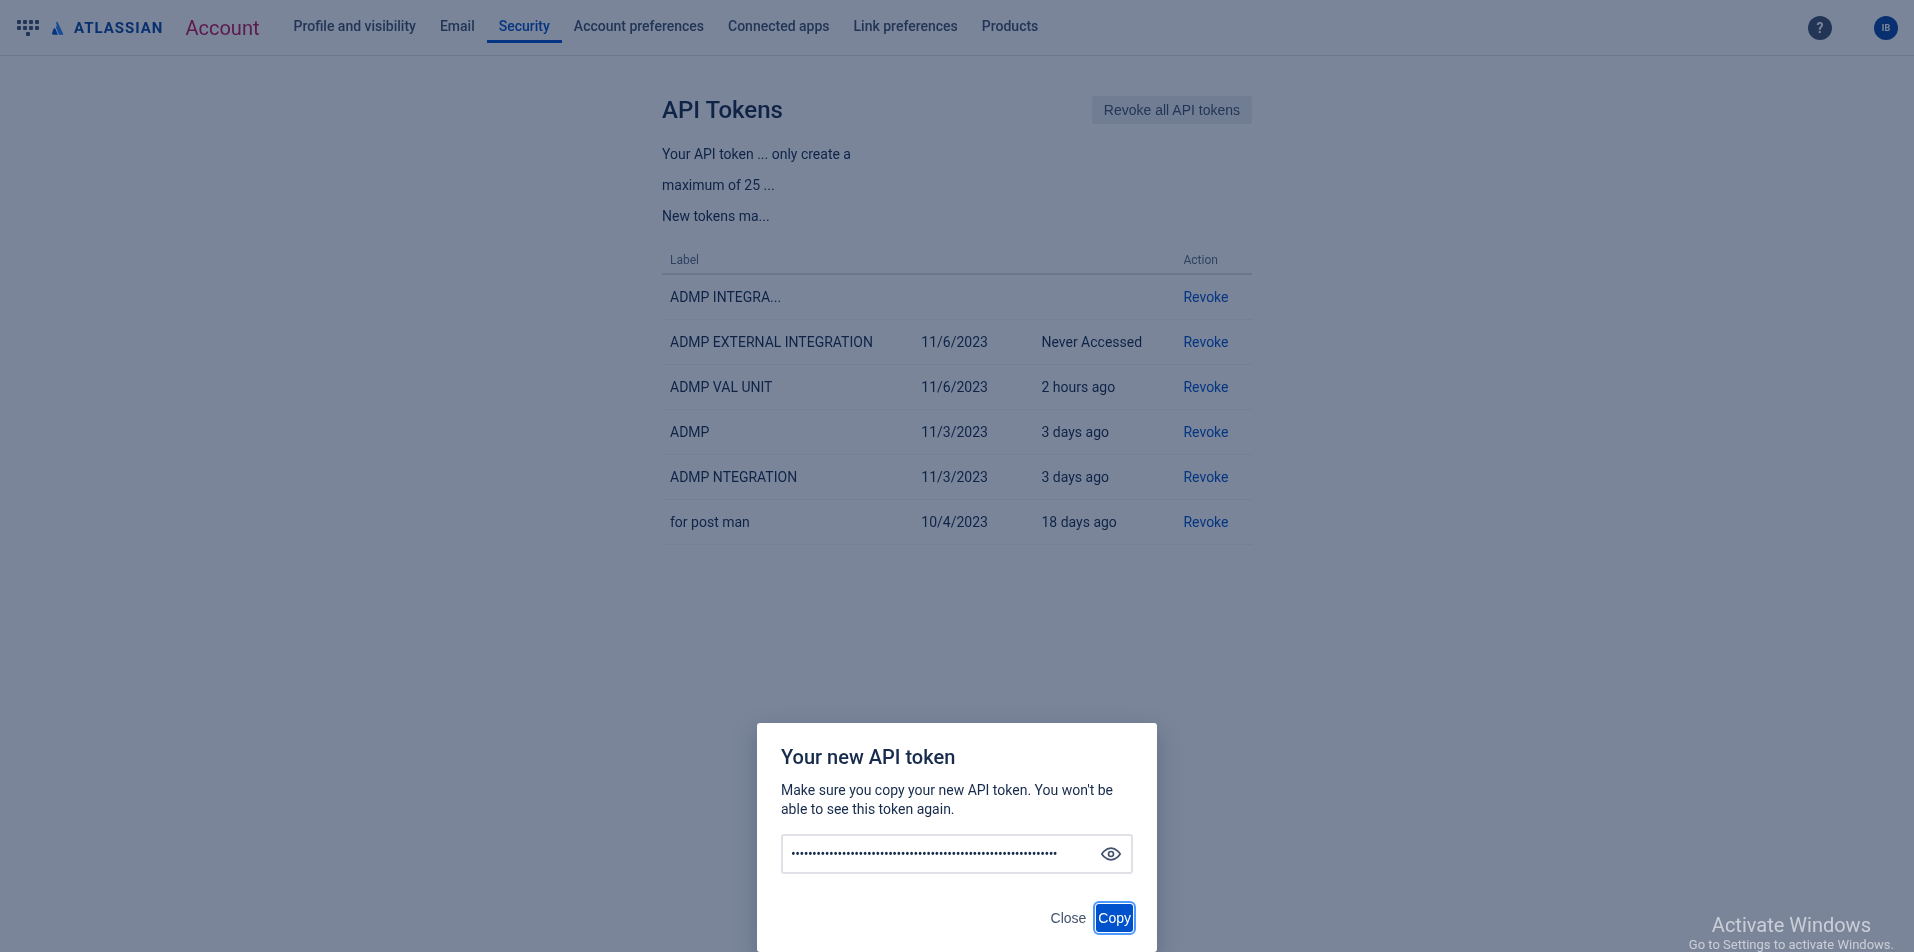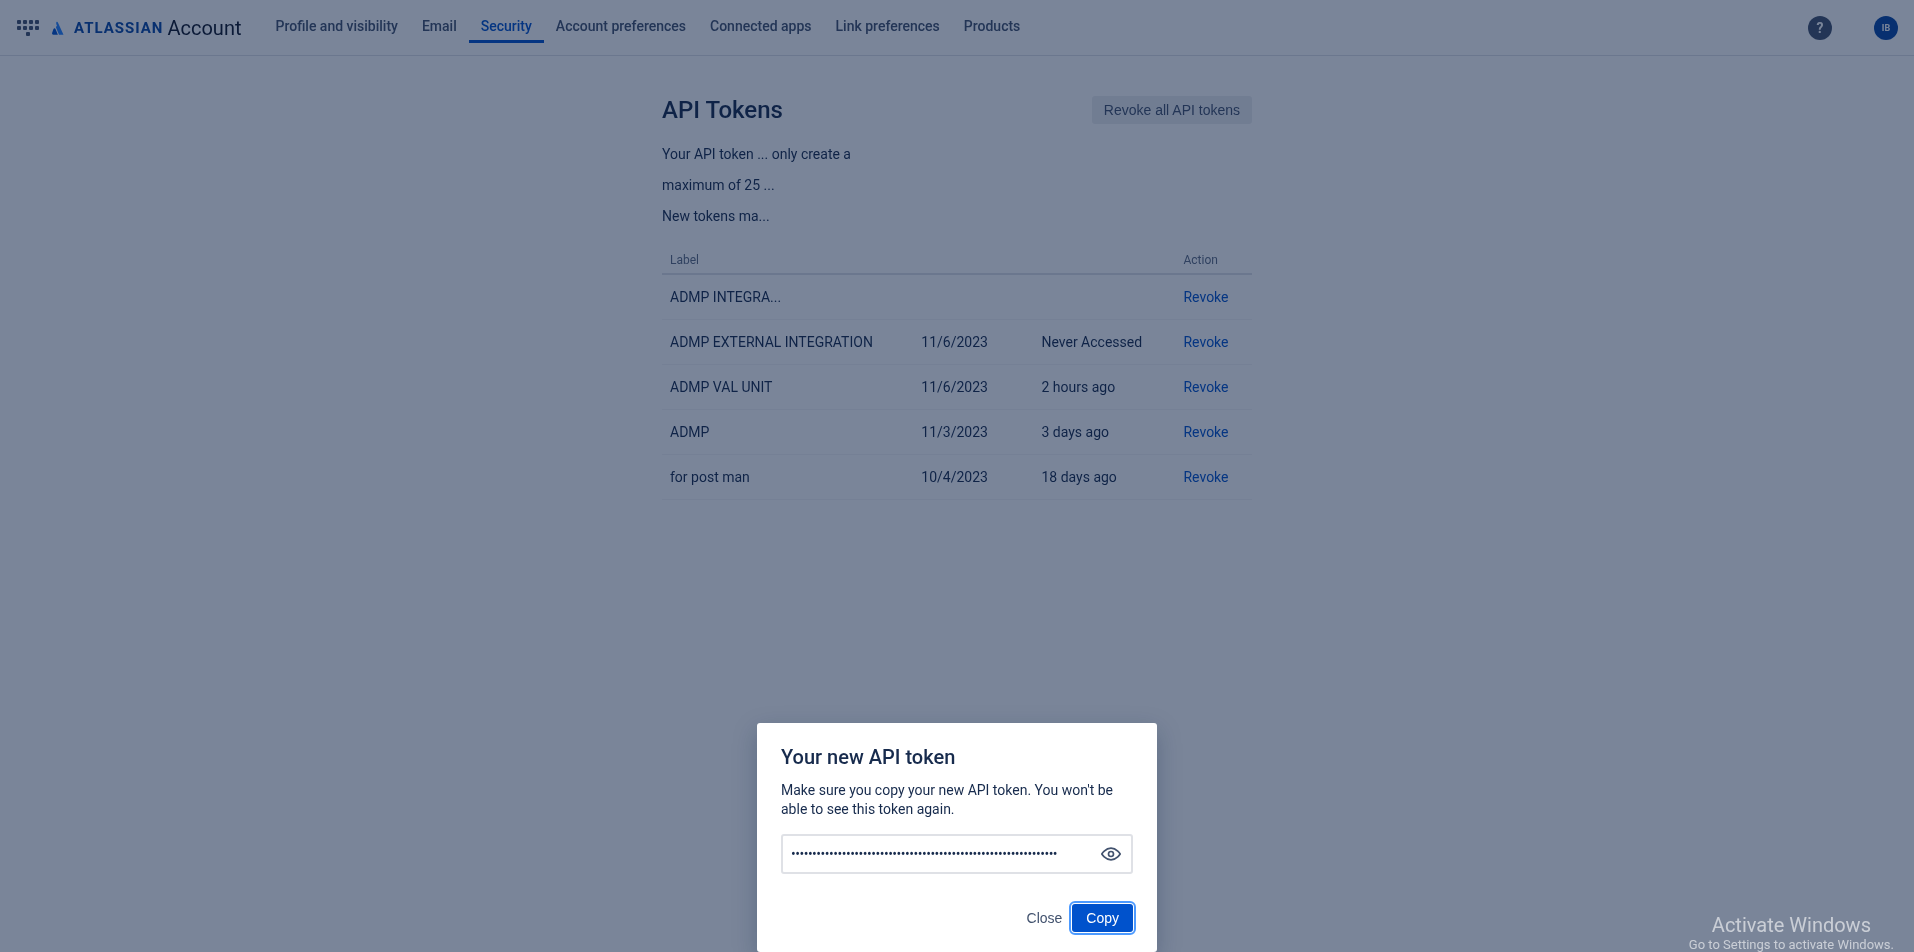--- a/index.html
+++ b/index.html
@@ -7,21 +7,21 @@
 .page { position: relative; width: 100%; min-height: 100vh; }
 
 
 .topnav { display: flex; align-items: center; height: 56px; border-bottom: 1px solid #dfe1e6; padding: 12px 16px; }
 .app-switcher { width: 24px; height: 24px; display: flex; flex-wrap: wrap; align-content: center; justify-content: center; gap: 2px; padding: 1px; cursor: pointer; }
 .app-switcher span { width: 4px; height: 4px; background: #42526e; border-radius: 1px; }
 .brand { display: flex; align-items: center; margin-left: 10px; color: #0052cc; font-weight: 600; }
 .brand-logo { width: 18px; height: 18px; margin-right: 6px; }
 .brand-name { font-size: 15px; letter-spacing: 1px; color: #253858; }
 .brand-name .bold { font-weight: 700; color: #0747a6; }
-.brand-sub { font-size: 20px; font-weight: 400; color: #0f172a; margin-left: 4px; }
+.brand-sub { font-size: 20px; font-weight: 400; color: #be185d; margin-left: 22px; }
 .nav-links { display: flex; margin-left: 22px; height: 100%; }
 .nav-link { display: flex; align-items: center; padding: 0 12px; color: #42526e; cursor: pointer; height: 100%; border-bottom: 3px solid transparent; font-weight: 500; }
 .nav-link.active { color: #0052cc; border-bottom-color: #0052cc; }
 .topnav-right { margin-left: auto; display: flex; align-items: center; gap: 10px; }
 .help-icon { width: 24px; height: 24px; border-radius: 50%; background: #42526e; color: #fff; display: flex; align-items: center; justify-content: center; font-size: 14px; font-weight: 700; }
 .avatar { width: 24px; height: 24px; border-radius: 50%; background: #0747a6; color: #fff; display: flex; align-items: center; justify-content: center; font-size: 9px; font-weight: 700; margin-left: 32px; }
 
 
 .content { max-width: 590px; margin: 0 auto; padding-top: 40px; }
 .page-header { display: flex; align-items: center; justify-content: space-between; margin-bottom: 20px; }
@@ -42,21 +42,21 @@
 
 .overlay { position: fixed; inset: 0; background: rgba(9,30,66,0.54); display: flex; align-items: flex-end; justify-content: center; padding-top: 60px; }
 .modal { width: 400px; background: #fff; border-radius: 3px; padding: 22px 24px 20px; box-shadow: 0 8px 24px rgba(9,30,66,0.25); }
 .modal-title { font-size: 20px; font-weight: 500; color: #172b4d; margin-bottom: 12px; }
 .modal-desc { font-size: 14px; color: #172b4d; line-height: 1.4; margin-bottom: 14px; }
 .token-field { display: flex; align-items: center; border: 2px solid #dfe1e6; border-radius: 3px; padding: 6px 8px; }
 .token-input { flex: 1; border: none; outline: none; font-size: 14px; letter-spacing: -0.5px; font-family: inherit; color: #172b4d; background: transparent; }
 .eye-btn { background: none; border: none; cursor: pointer; padding: 2px; display: flex; }
 .modal-actions { display: flex; justify-content: flex-end; gap: 0; margin-top: 30px; }
 .btn-close { background: none; border: none; color: #42526e; font-size: 14px; padding: 6px 10px; cursor: pointer; font-weight: 500; }
-.btn-copy { background: #0052cc; color: #fff; border: none; border-radius: 3px; padding: 6px 14px; font-size: 14px; font-weight: 500; cursor: pointer; outline: 2px solid #4c9aff; outline-offset: 1px; }
+.btn-copy { background: #0052cc; color: #fff; border: none; border-radius: 3px; padding: 6px 2px; font-size: 14px; font-weight: 500; cursor: pointer; outline: 2px solid #4c9aff; outline-offset: 1px; }
 
 
 .watermark { position: fixed; right: 20px; bottom: 0; text-align: center; color: rgba(255,255,255,0.6); pointer-events: none; }
 .watermark .wm-title { font-size: 20px; font-weight: 400; }
 .watermark .wm-sub { font-size: 13px; }
 </style>
 </head>
 <body>
 
 <div class="page">
@@ -133,20 +133,26 @@
           <td>2 hours ago</td>
           <td><span class="revoke-link">Revoke</span></td>
         </tr>
         <tr>
           <td>ADMP</td>
           <td>11/3/2023</td>
           <td>3 days ago</td>
           <td><span class="revoke-link">Revoke</span></td>
         </tr>
         <tr>
+          <td>ADMP NTEGRATION</td>
+          <td>11/3/2023</td>
+          <td>3 days ago</td>
+          <td><span class="revoke-link">Revoke</span></td>
+        </tr>
+        <tr>
           <td>for post man</td>
           <td>10/4/2023</td>
           <td>18 days ago</td>
           <td><span class="revoke-link">Revoke</span></td>
         </tr>
       </tbody>
     </table>
   </div>
 
   <div class="overlay">

